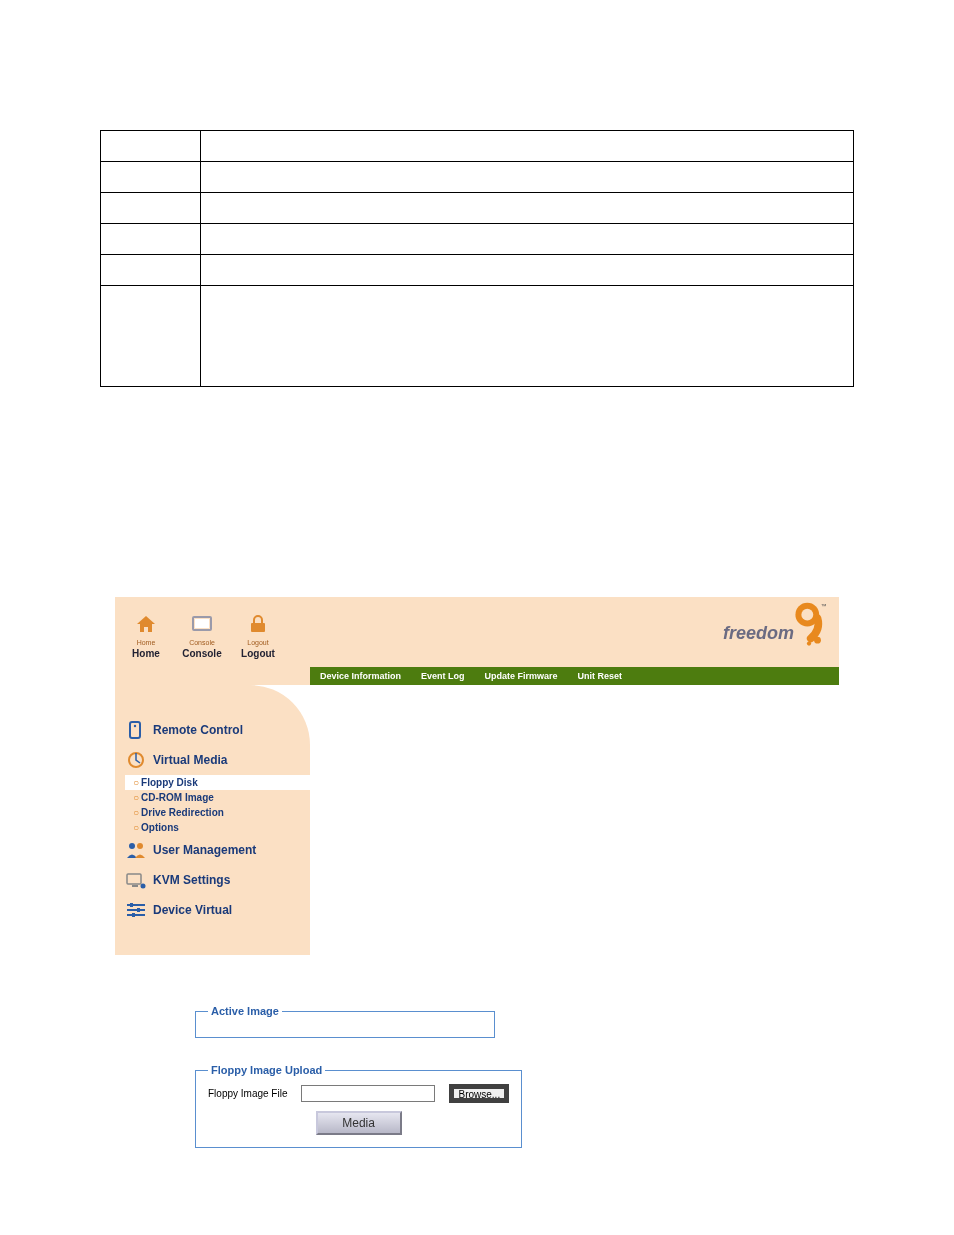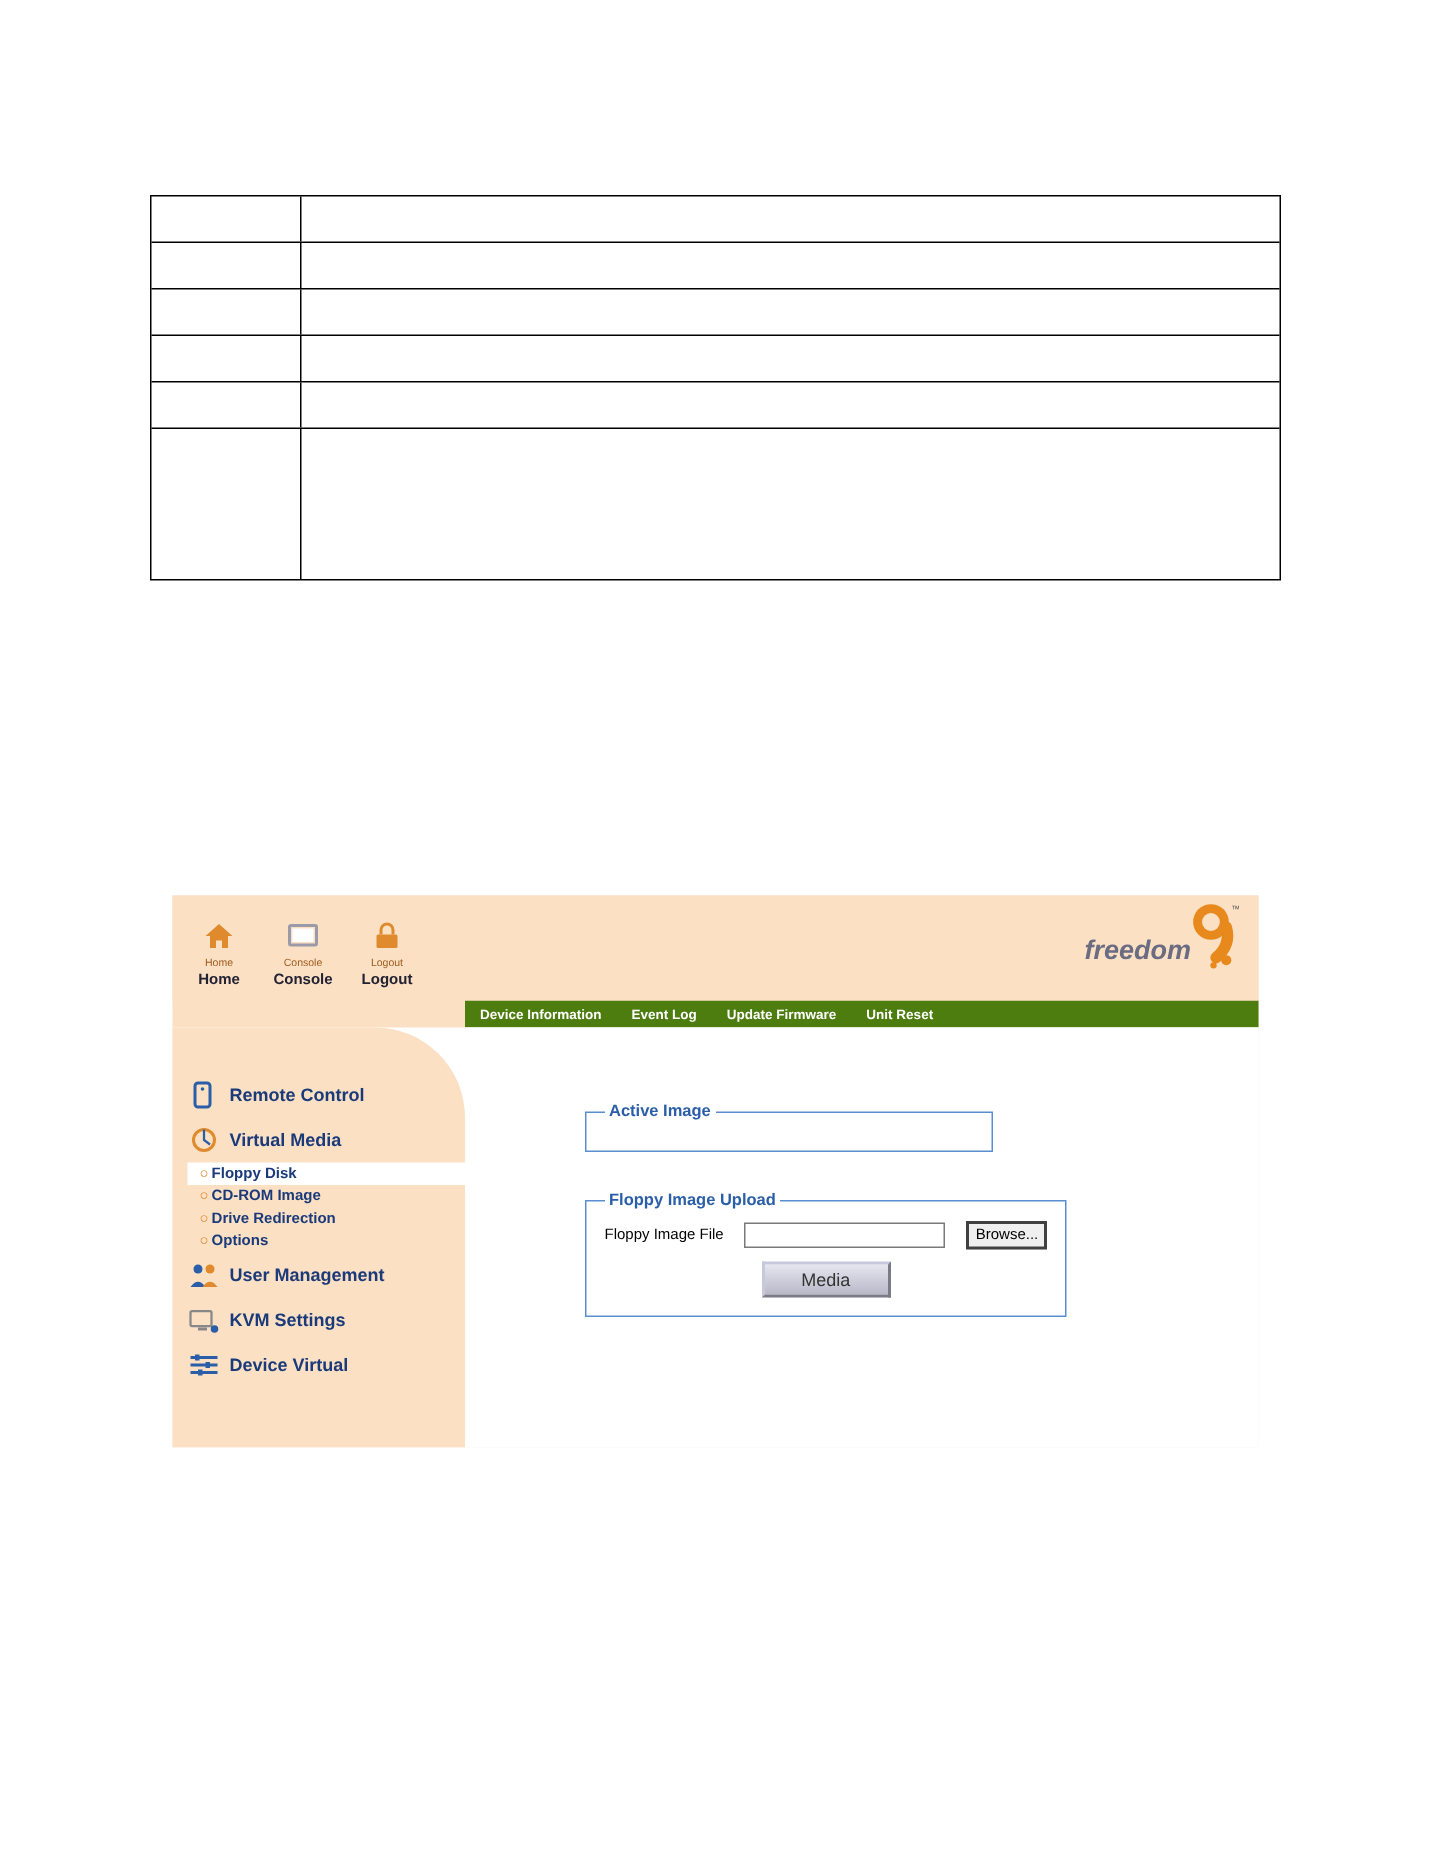--- a/index.html
+++ b/index.html
@@ -86,20 +86,21 @@
       font-weight: bold;
       padding: 0 10px;
       cursor: pointer;
       white-space: nowrap;
     }
 
     .content-area {
       display: flex;
       min-height: 280px;
       background: #fff;
+      flex-direction: column;
     }
 
     .sidebar {
       width: 195px;
       background: #fbe0c4;
       padding: 30px 0 30px 10px;
       border-top-right-radius: 60px;
       position: relative;
     }
 
@@ -130,21 +131,21 @@
     .sidebar-icon { width: 22px; height: 22px; display: inline-flex; align-items: center; justify-content: center; }
 
     .main-panel {
       flex: 1;
       background: #fff;
       padding: 50px 0 0 80px;
     }
 
     fieldset {
       border: 1px solid #5a8fcf;
-      width: 272px;
+      width: 300px;
       margin-bottom: 26px;
       padding: 8px 12px 12px 12px;
       font-size: 11px;
     }
     legend {
       color: #2a5ea8;
       font-size: 11px;
       font-weight: bold;
       padding: 0 3px;
     }
@@ -163,21 +164,21 @@
     .upload-row label { font-size: 10px; white-space: nowrap; }
     .upload-row input[type=text] {
       flex: 1;
       height: 17px;
       border: 1px solid #7a7a7a;
       font-size: 10px;
     }
     .browse-btn {
       height: 19px;
       font-size: 10px;
-      border: 2px solid #404040;
+      border: 5px solid #404040;
       background: #efefef;
       padding: 0 4px;
       cursor: pointer;
     }
     .upload-btn-wrap { text-align: center; }
     .upload-btn {
       width: 86px;
       height: 24px;
       border: 2px outset #c8c8dc;
       background: linear-gradient(#e6e6f0, #b8b8c8);

